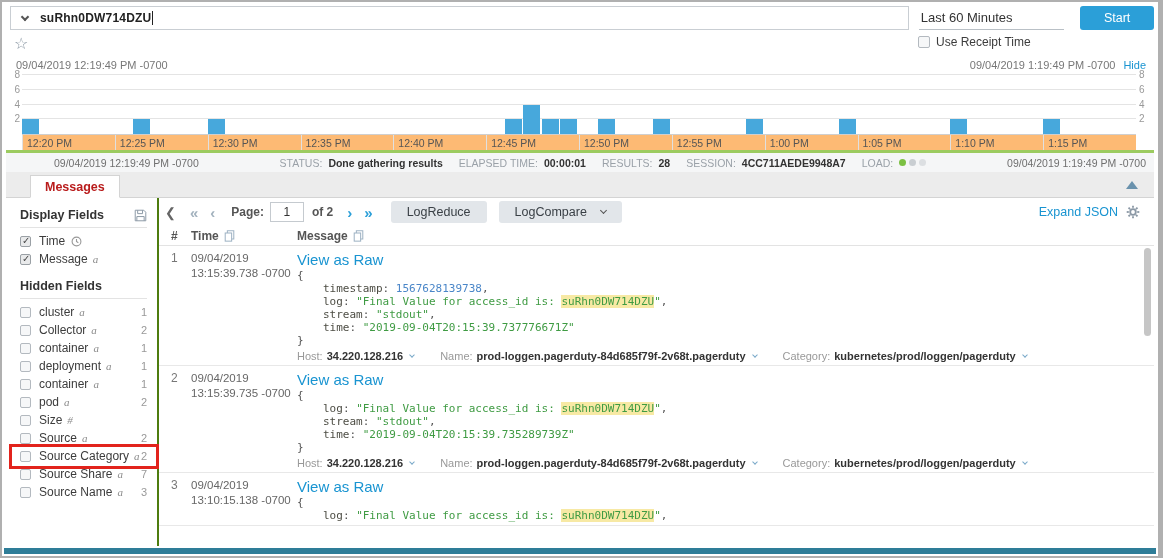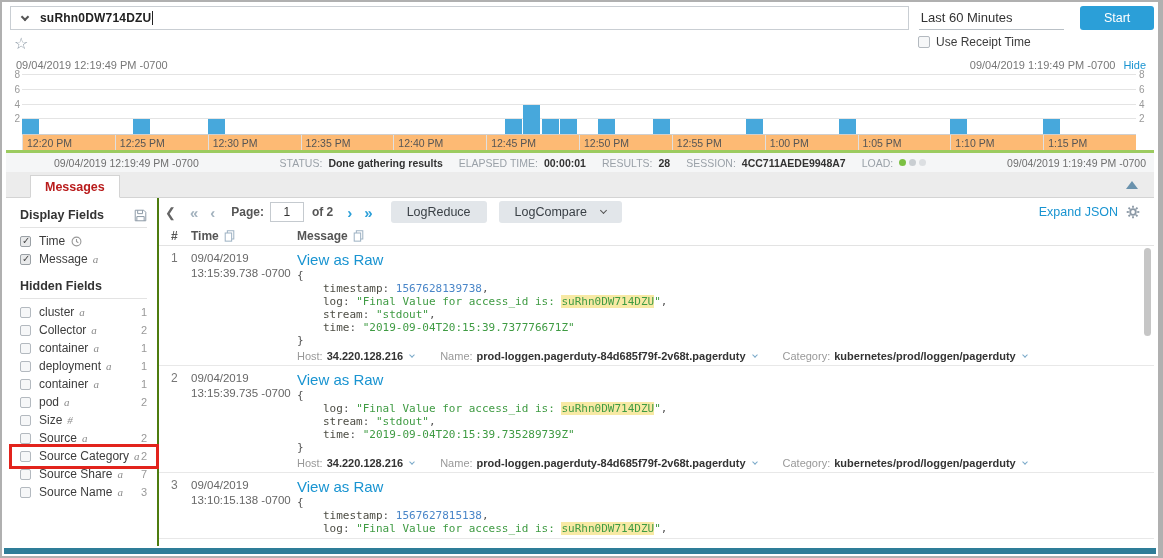--- a/index.html
+++ b/index.html
@@ -445,21 +445,20 @@
               </div></div>
           </div>
           <div class="row">
             <div class="r-num">3</div>
             <div class="r-time">
               <div>09/04/2019</div>
               <div>13:10:15.138 -0700</div>
             </div>
             <div class="r-msg"><span class="raw-link">View as Raw</span><div class="json">
                 <div>{</div>
-                <div class="j-ind"><span class="j-key">timestamp</span><span>: </span><span class="j-num">1567627815138</span><span>,</span></div>
                 <div class="j-ind"><span class="j-key">log</span><span>: </span><span class="j-str">"Final Value for access_id is: </span><span class="j-str hl">suRhn0DW714DZU</span><span class="j-str">"</span><span>,</span></div>
               </div></div>
           </div>
         </div>
       <div class="vscroll"></div>
     </div>
   </div>
 
   <div class="bottom-bar"></div>
 </div>

